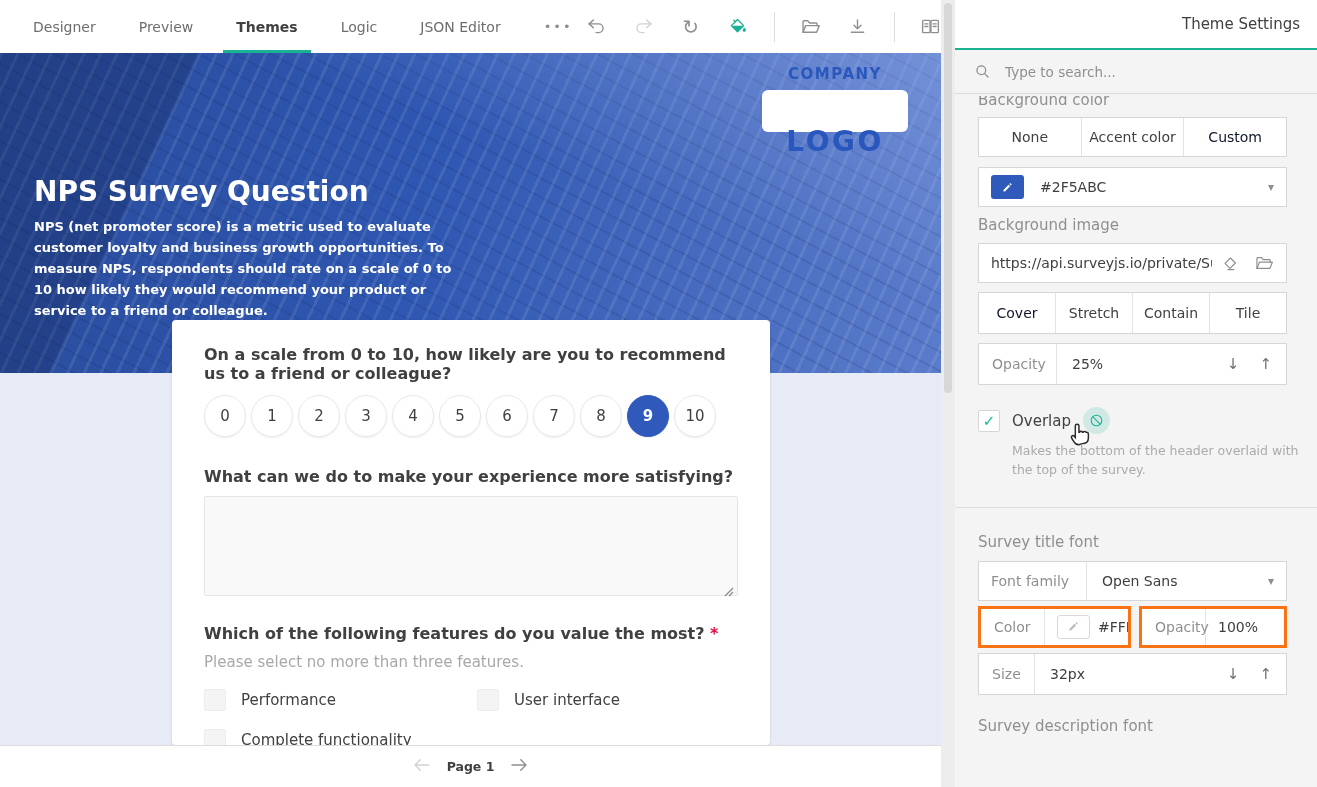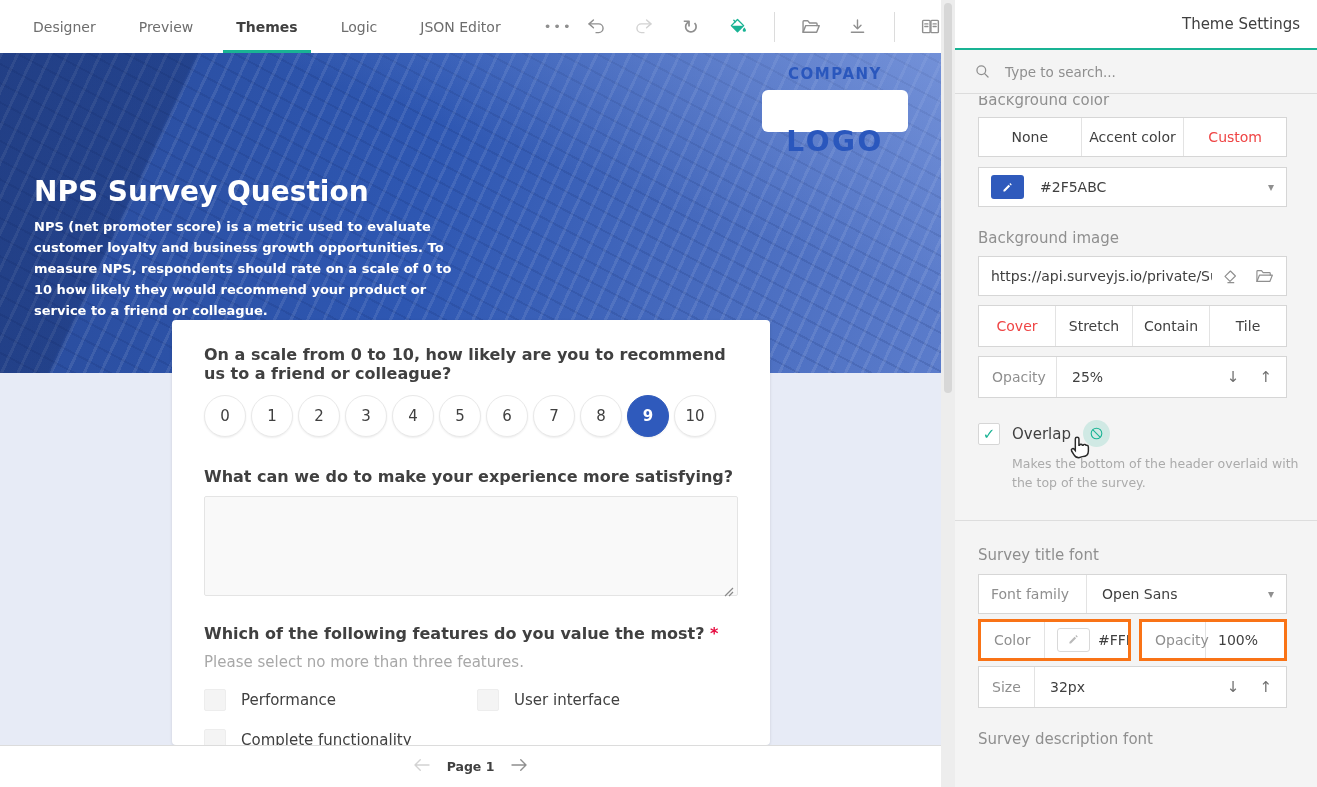--- a/index.html
+++ b/index.html
@@ -78,21 +78,21 @@
   .search svg { width:19px; height:19px; fill:none; stroke:#8f8f8f; stroke-width:1.6; stroke-linecap:round; }
   .search .ph { font-size:13.5px; color:#8f8f8f; }
   .panel-body { flex:1; overflow:hidden; padding:0 30px 0 23px; position:relative; }
 
   .sec-label { font-size:15px; color:#8f8f8f; }
   .lab1 { margin-top:2px; height:13px; overflow:hidden; display:flex; align-items:flex-end; }
   .btn-group { display:flex; background:#fff; border:1px solid #d6d6d6; height:40px; margin-top:8px; }
   .btn-group .btn { flex:1; display:flex; align-items:center; justify-content:center; font-size:14px; color:#404040;
     cursor:pointer; border-left:1px solid #e3e3e3; white-space:nowrap; overflow:hidden; padding:0 4px; }
   .btn-group .btn:first-child { border-left:none; }
-  .btn-group .btn.sel { color:#ef4444; }
+  .btn-group .btn.sel { color:#0f172a; }
   .btn-group.h42 { height:42px; }
 
   .field { background:#fff; border:1px solid #d6d6d6; height:40px; display:flex; align-items:center; padding:0 12px; }
   .swatch { width:33px; height:24px; border-radius:3px; background:#2F5ABC; display:flex; align-items:center; justify-content:center; margin-right:16px; cursor:pointer; flex:none; }
   .swatch svg { width:13px; height:13px; }
   .swatch.light { background:#fff; border:1px solid #d9d9d9; margin-right:8px; }
   .fval { font-size:14px; color:#404040; white-space:nowrap; overflow:hidden; }
   .caret { margin-left:auto; color:#8f8f8f; font-size:12px; flex:none; cursor:pointer; }
   .url .fval { flex:1; margin-right:8px; }
   .url svg { width:20px; height:20px; fill:none; stroke:#8f8f8f; stroke-width:1.4; stroke-linecap:round; stroke-linejoin:round; flex:none; cursor:pointer; }
@@ -287,21 +287,21 @@
       <div class="field" style="margin-top:10px;">
         <span class="swatch">
           <svg viewBox="0 0 24 24">
               <path d="M4.5 16.5 14 7l2.8 2.8-9.5 9.5H4.5ZM15.5 5.5l1.6-1.6 2.8 2.8-1.6 1.6Z" fill="#ffffff"></path>
             </svg>
         </span>
         <span class="fval">#2F5ABC</span>
         <span class="caret">▾</span>
       </div>
 
-      <div class="sec-label" style="margin-top:22px;">Background image</div>
+      <div class="sec-label" style="margin-top:9px;">Background image</div>
       <div class="field url" style="margin-top:9px;">
         <span class="fval">https://api.surveyjs.io/private/Surv</span>
         <svg viewBox="0 0 24 24">
             <path d="M12.5 6 18.5 12 12 18.5 6 12.5Z"></path>
             <path d="M9.5 20h7"></path>
           </svg>
         <svg viewBox="0 0 24 24">
             <path d="M3.5 18.5V6.5a1 1 0 0 1 1-1H9l2 2.5h7.5a1 1 0 0 1 1 1V11"></path>
             <path d="M3.5 18.5 6.5 11H22l-3 7.5Z"></path>
           </svg>

